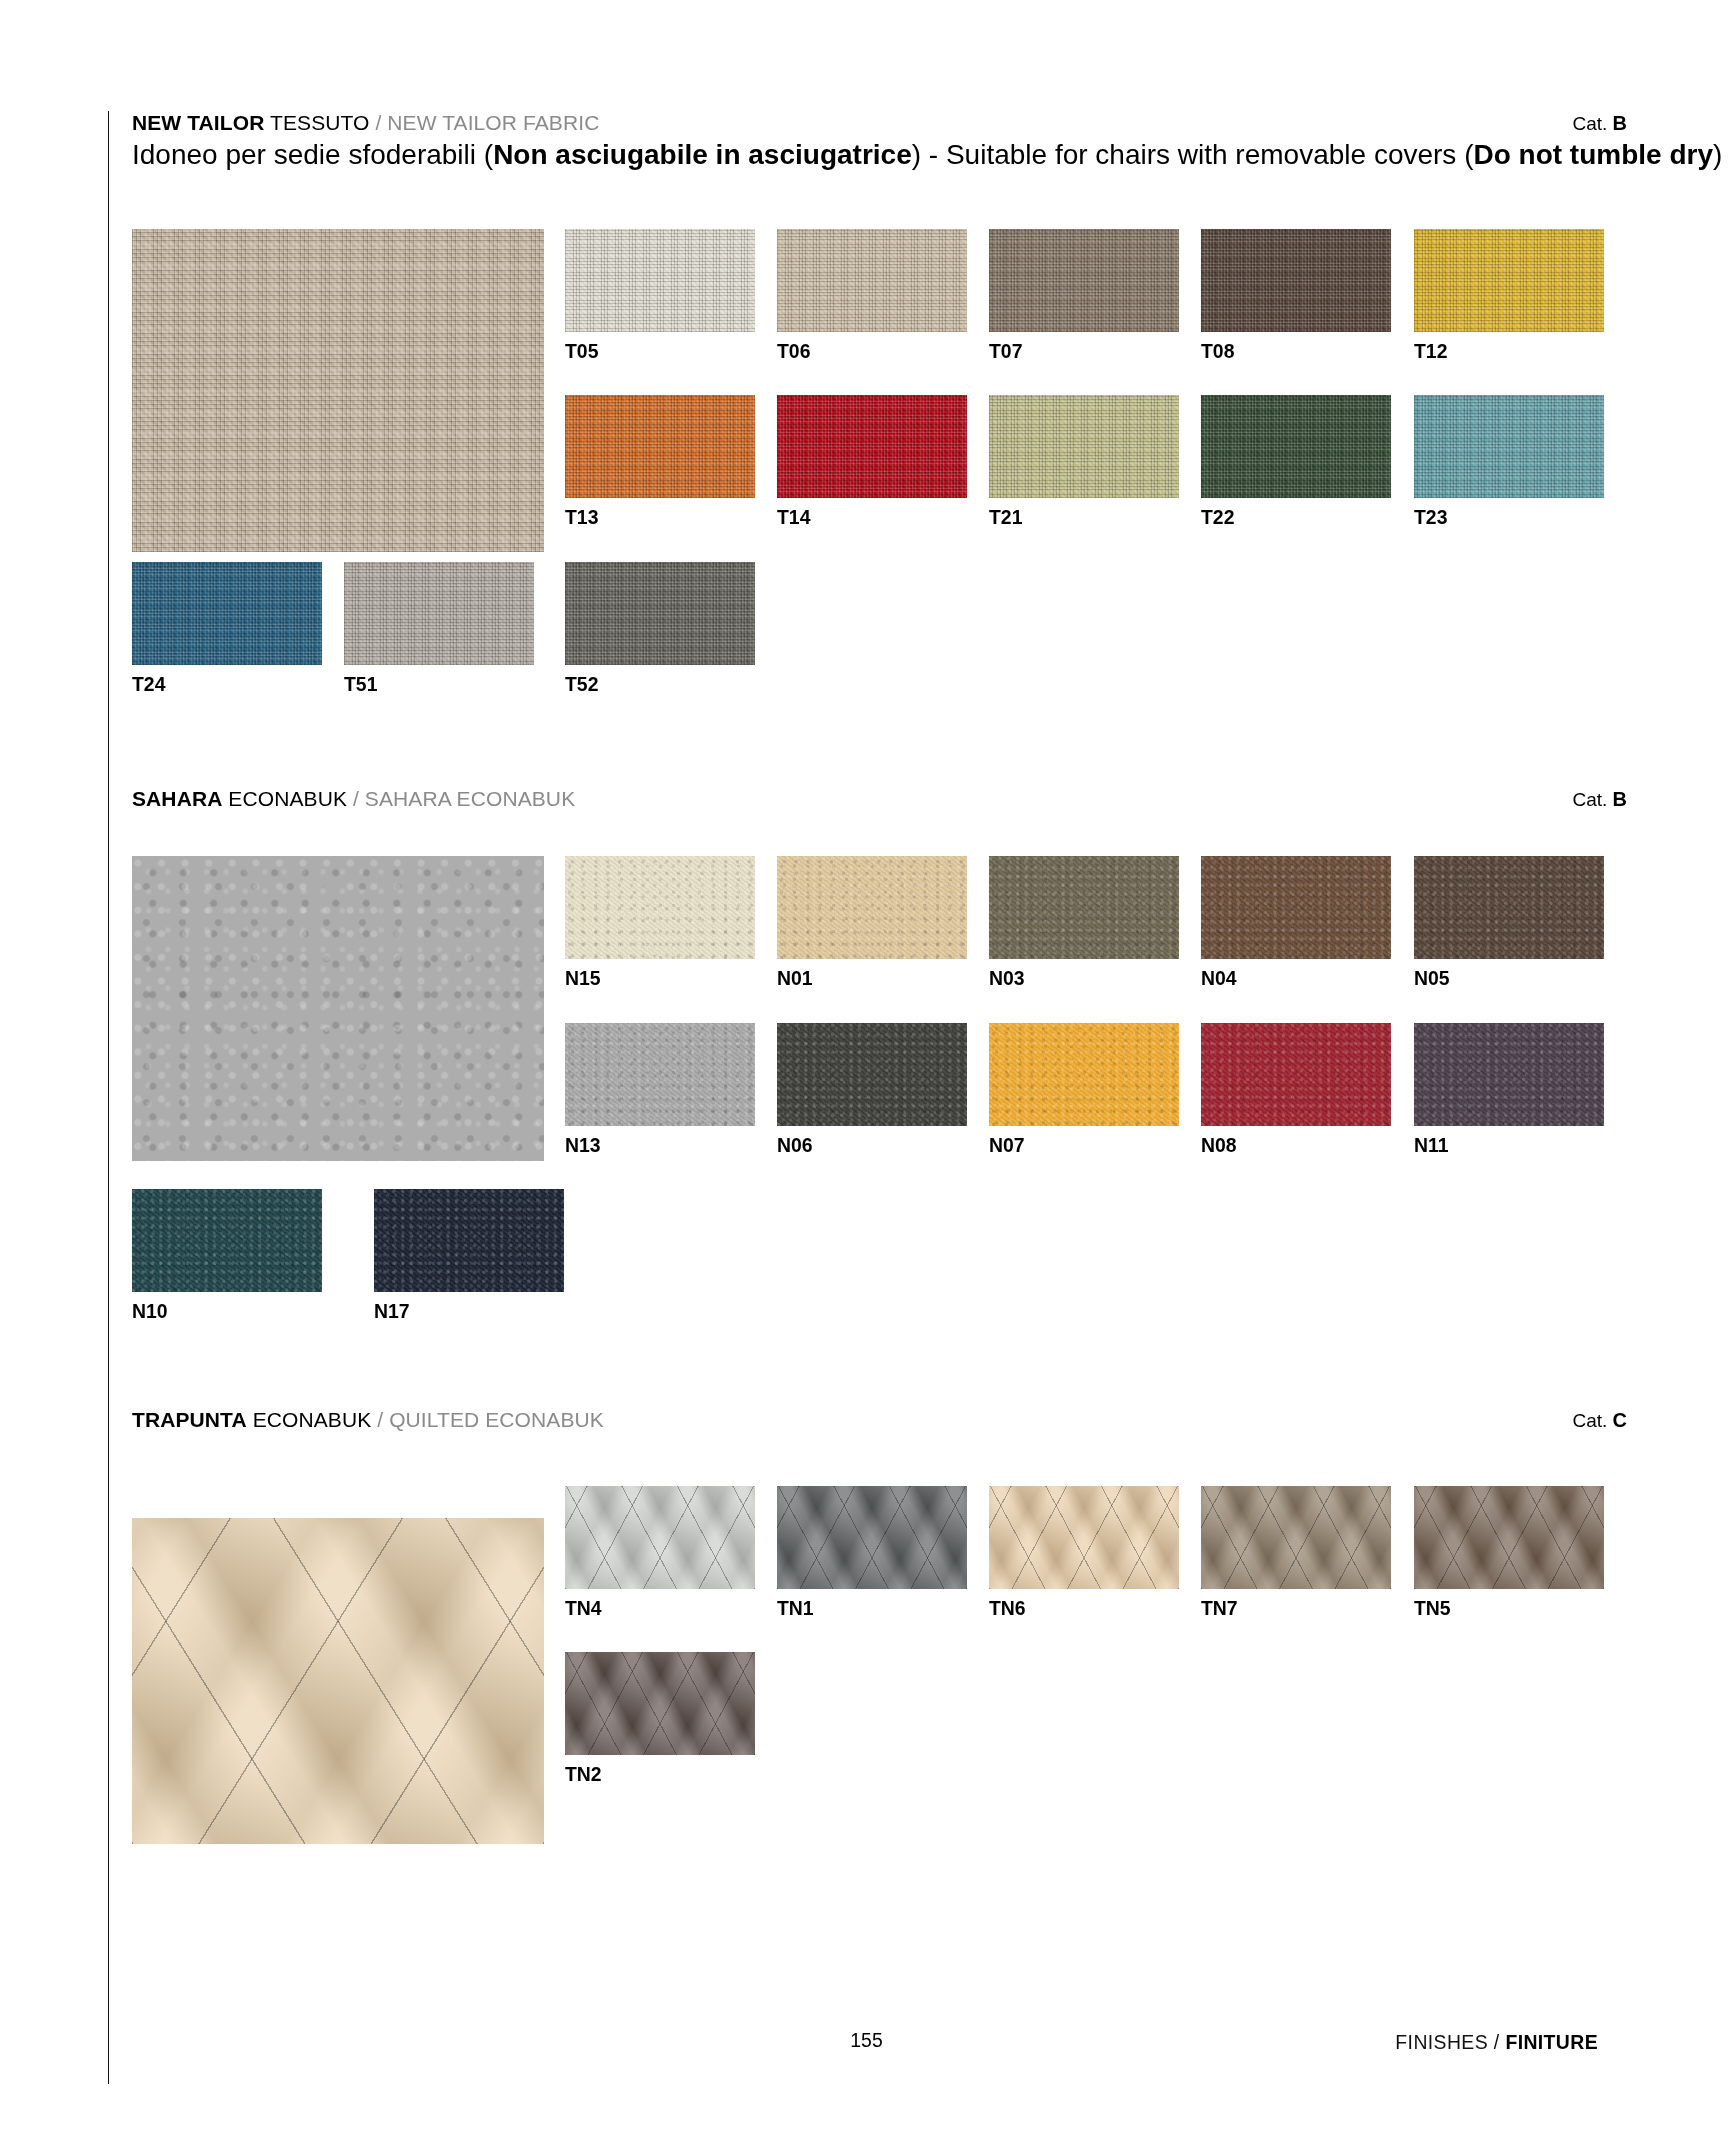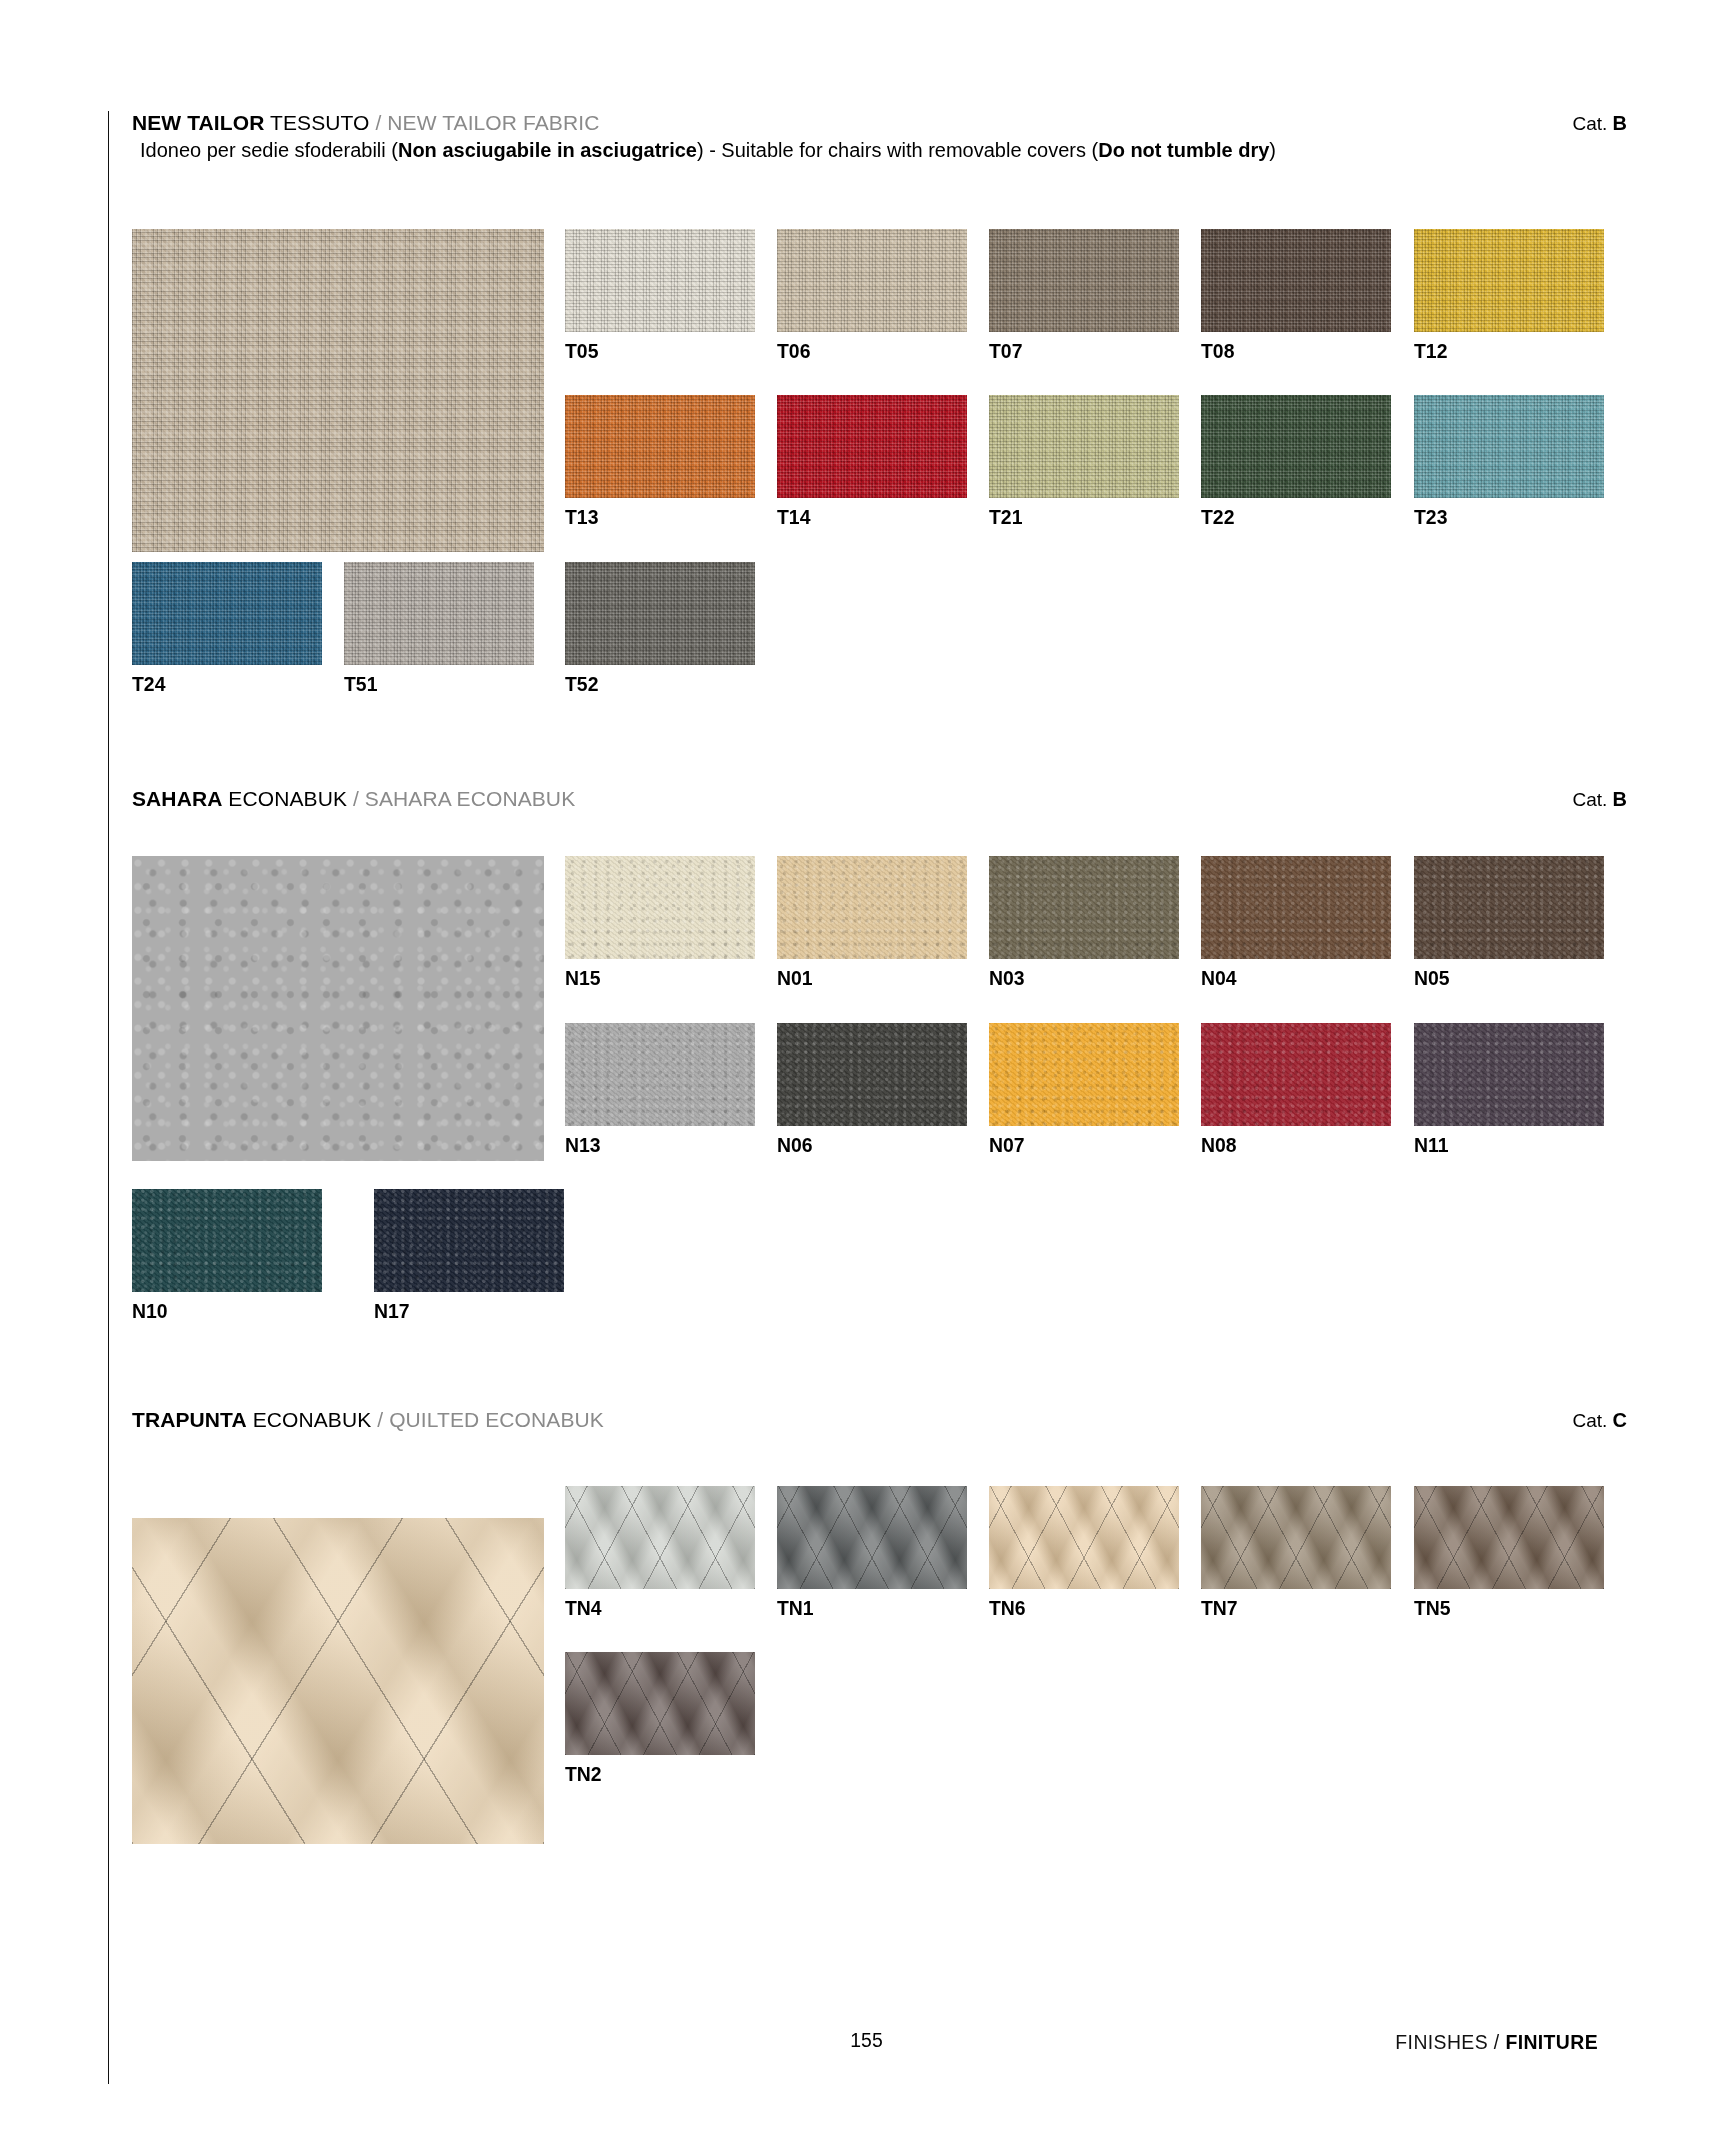--- a/index.html
+++ b/index.html
@@ -35,22 +35,22 @@
   .sec-title .b{font-weight:bold;}
   .sec-title .n{font-weight:normal;}
   .sec-title .g{color:#8a8a8a;font-weight:normal;}
   .sec-cat{
     position:absolute;right:0;top:1.4px;
     font-size:19px;white-space:nowrap;
   }
   .sec-cat .cat-letter{font-weight:bold;font-size:20px;}
 
   .sec-sub{
-    position:absolute;left:8px;top:28px;
-    font-size:20px;white-space:nowrap;
+    position:absolute;left:0;top:28px;
+    font-size:28px;white-space:nowrap;
   }
   .sec-sub b{font-weight:bold;}
 
   
   .hero{
     position:absolute;
     width:412px;height:323px;
     border:0;
   }
   .hero-sahara{height:305px;}

